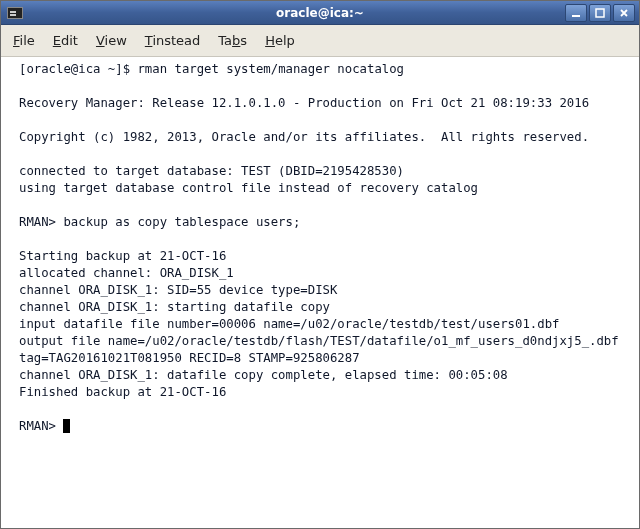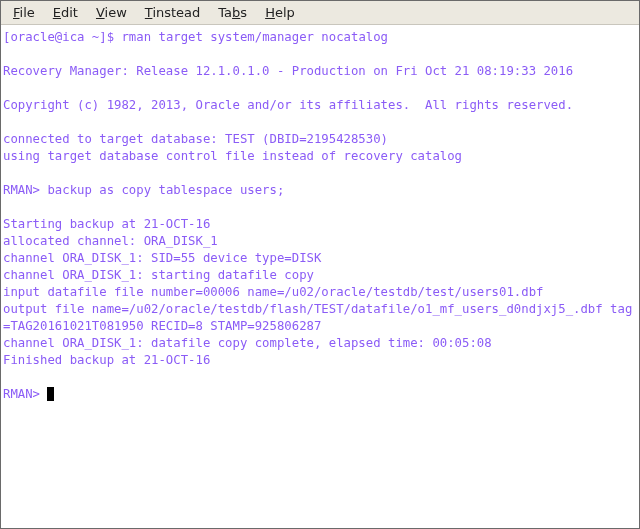--- a/index.html
+++ b/index.html
@@ -72,59 +72,82 @@
       border: 1px solid #2c4774;
       border-radius: 2px;
       display: flex;
       align-items: center;
       justify-content: center;
       color: #fff;
       cursor: pointer;
     }
     .title-btn svg { width: 10px; height: 10px; }
     .menubar {
-      height: 24px;
+      height: 32px;
       background: #ece9e0;
       border-bottom: 1px solid #c9c6bd;
       display: flex;
       align-items: center;
       padding: 0 4px;
       font-size: 13px;
       gap: 2px;
     }
     .menu-item {
       padding: 2px 8px;
       cursor: pointer;
       color: #222;
     }
     .menu-item .ul { text-decoration: underline; }
     .terminal {
       flex: 1;
       background: #ffffff;
       font-family: "DejaVu Sans Mono", "Liberation Mono", monospace;
       font-size: 12.3px;
       line-height: 17px;
-      color: #8b5cf6;
-      padding: 4px 2px;
+      color: #0f172a;
+      padding: 4px 18px;
       white-space: pre-wrap;
       word-break: break-all;
       overflow: hidden;
     }
     .cursor {
       display: inline-block;
       width: 7px;
       height: 14px;
       background: #000;
       vertical-align: text-bottom;
     }
   </style>
 </head>
 <body>
 
 <div class="window">
+  <div class="titlebar">
+    <div class="title-left">
+      <div class="app-icon"></div>
+    </div>
+    <div class="title-text">oracle@ica:~</div>
+    <div class="title-controls">
+      <div class="title-btn">
+        <svg viewBox="0 0 10 10">
+            <rect x="1" y="7" width="8" height="2" fill="#fff"></rect>
+          </svg>
+      </div>
+      <div class="title-btn">
+        <svg viewBox="0 0 10 10">
+            <rect x="1" y="1" width="8" height="8" fill="none" stroke="#fff" stroke-width="1.5"></rect>
+          </svg>
+      </div>
+      <div class="title-btn">
+        <svg viewBox="0 0 10 10">
+            <path d="M2 2 L8 8 M8 2 L2 8" stroke="#fff" stroke-width="1.8"></path>
+          </svg>
+      </div>
+    </div>
+  </div>
 
   <div class="menubar">
     <div class="menu-item"><span class="ul">F</span><span>ile</span></div>
     <div class="menu-item"><span class="ul">E</span><span>dit</span></div>
     <div class="menu-item"><span class="ul">V</span><span>iew</span></div>
     <div class="menu-item"><span class="ul">T</span><span>instead</span></div>
     <div class="menu-item">Ta<span class="ul">b</span><span>s</span></div>
     <div class="menu-item"><span class="ul">H</span><span>elp</span></div>
   </div>
 

